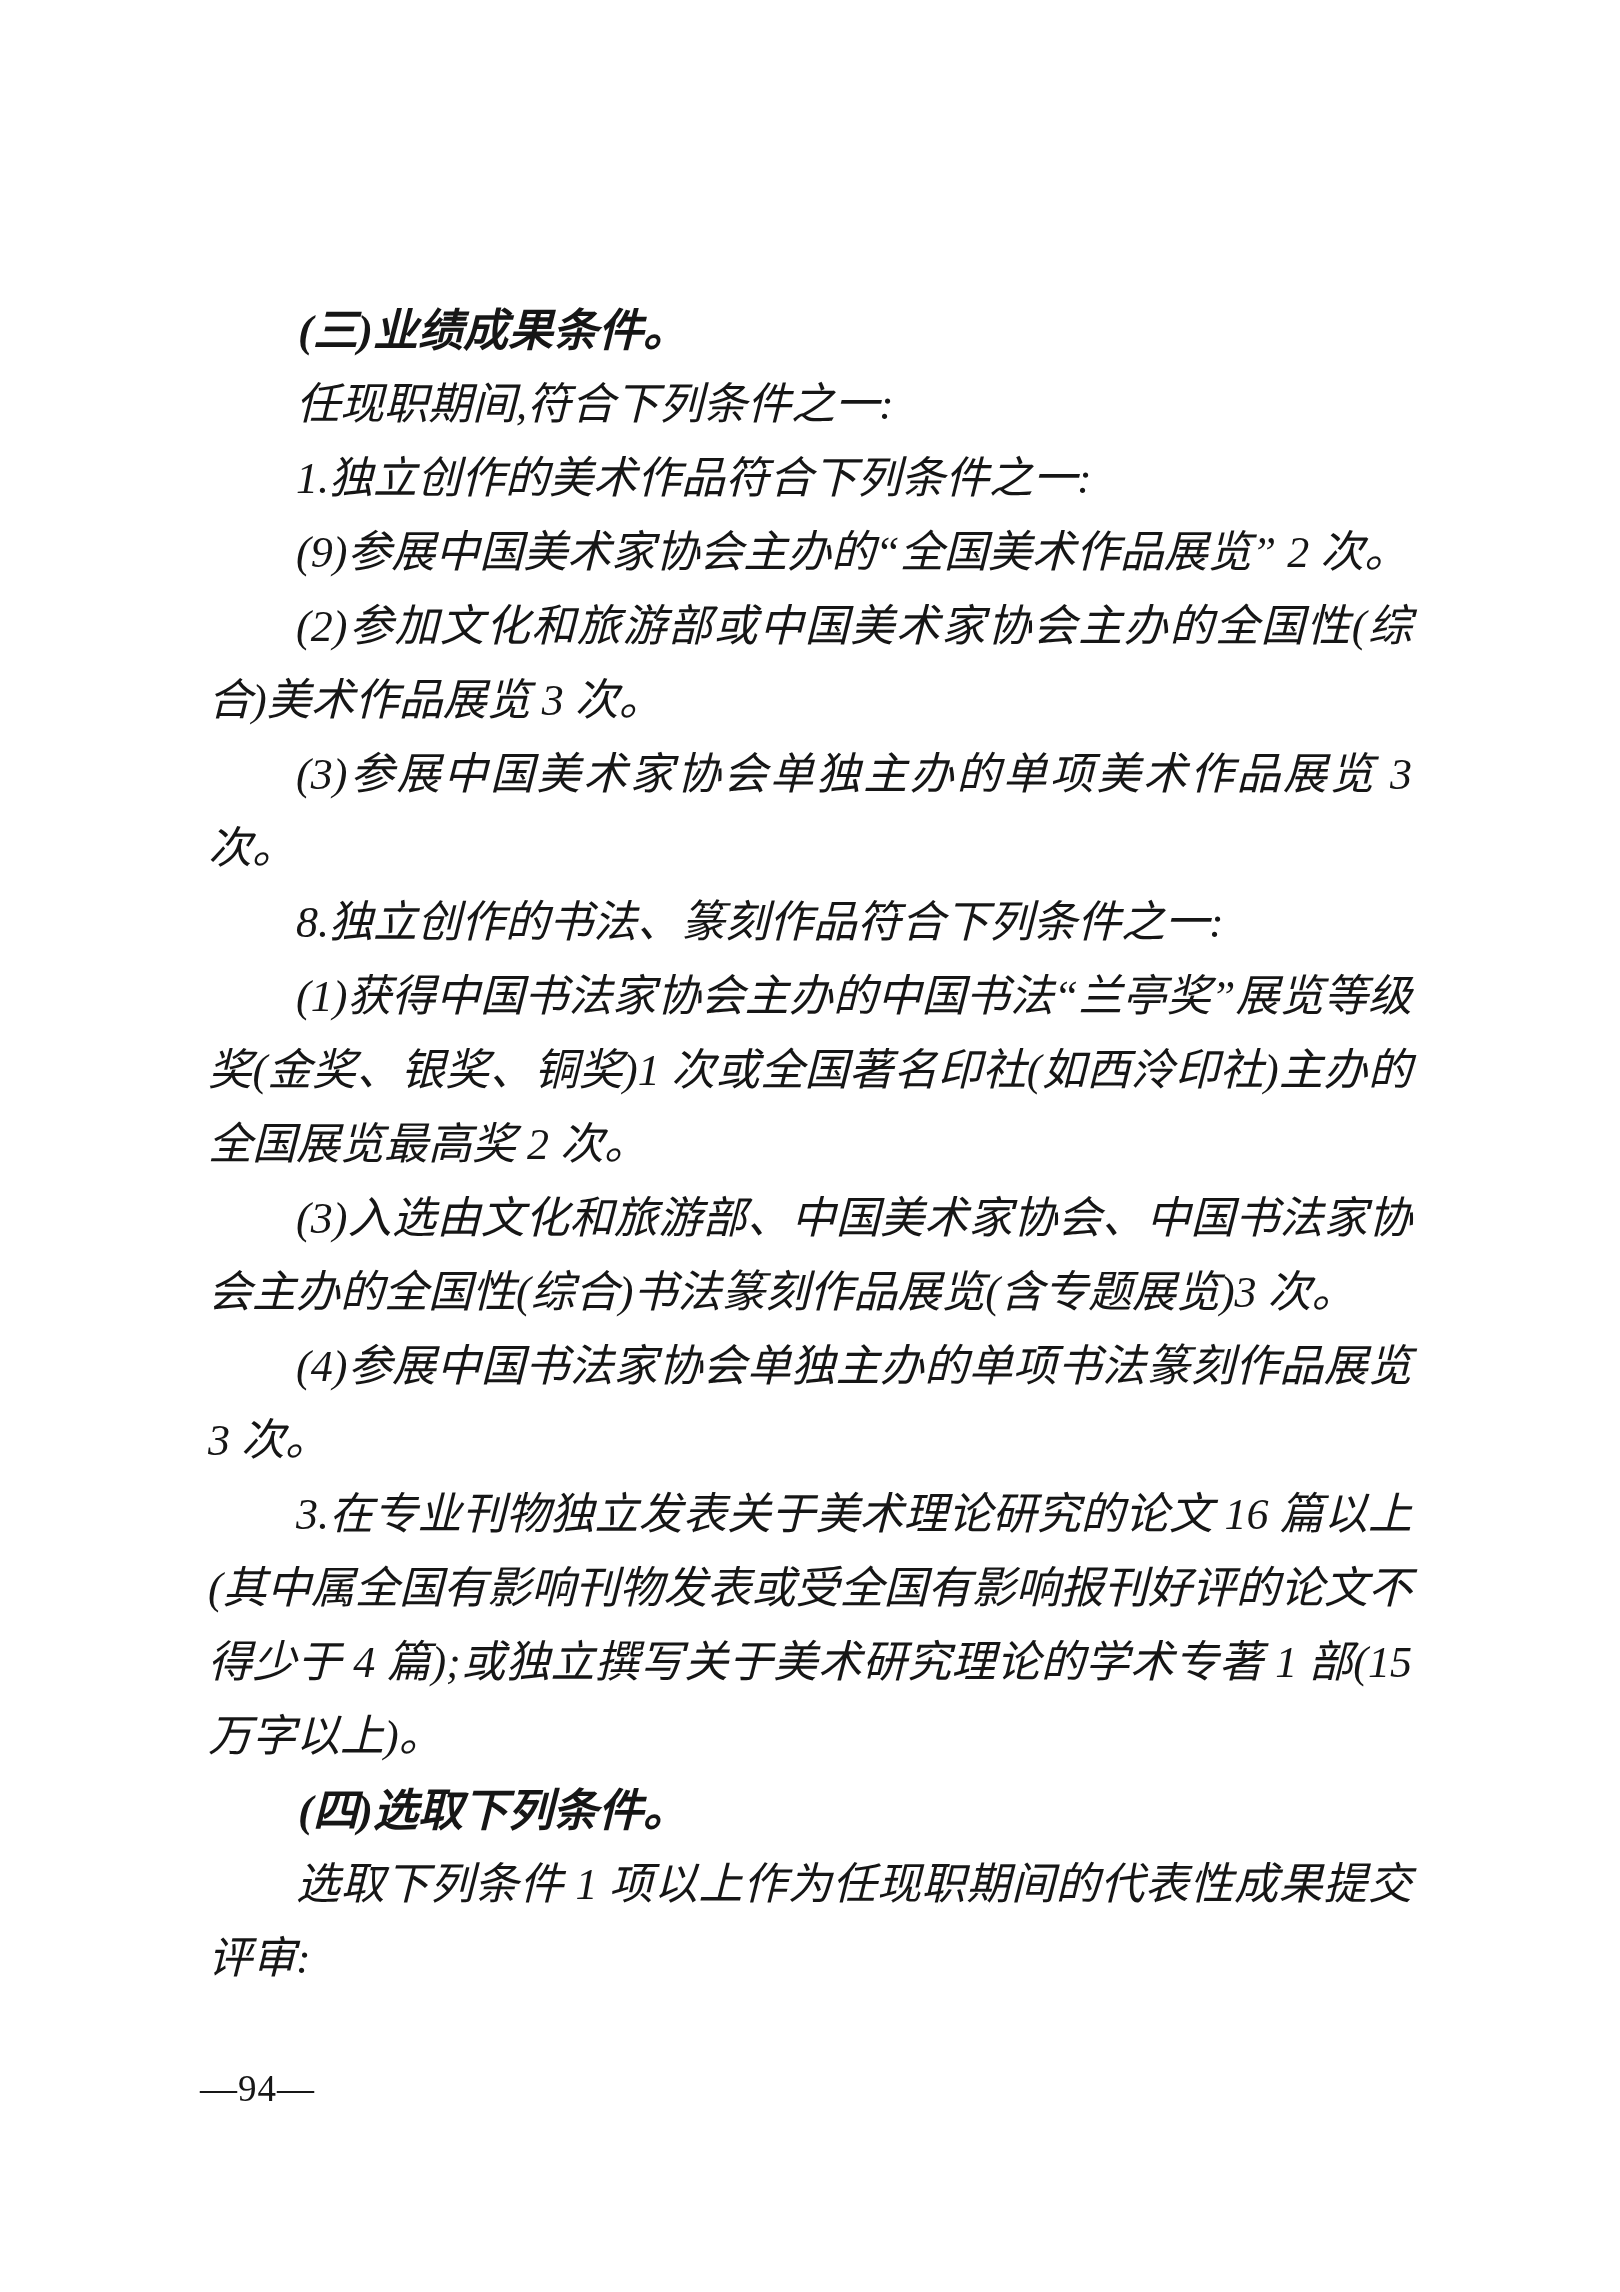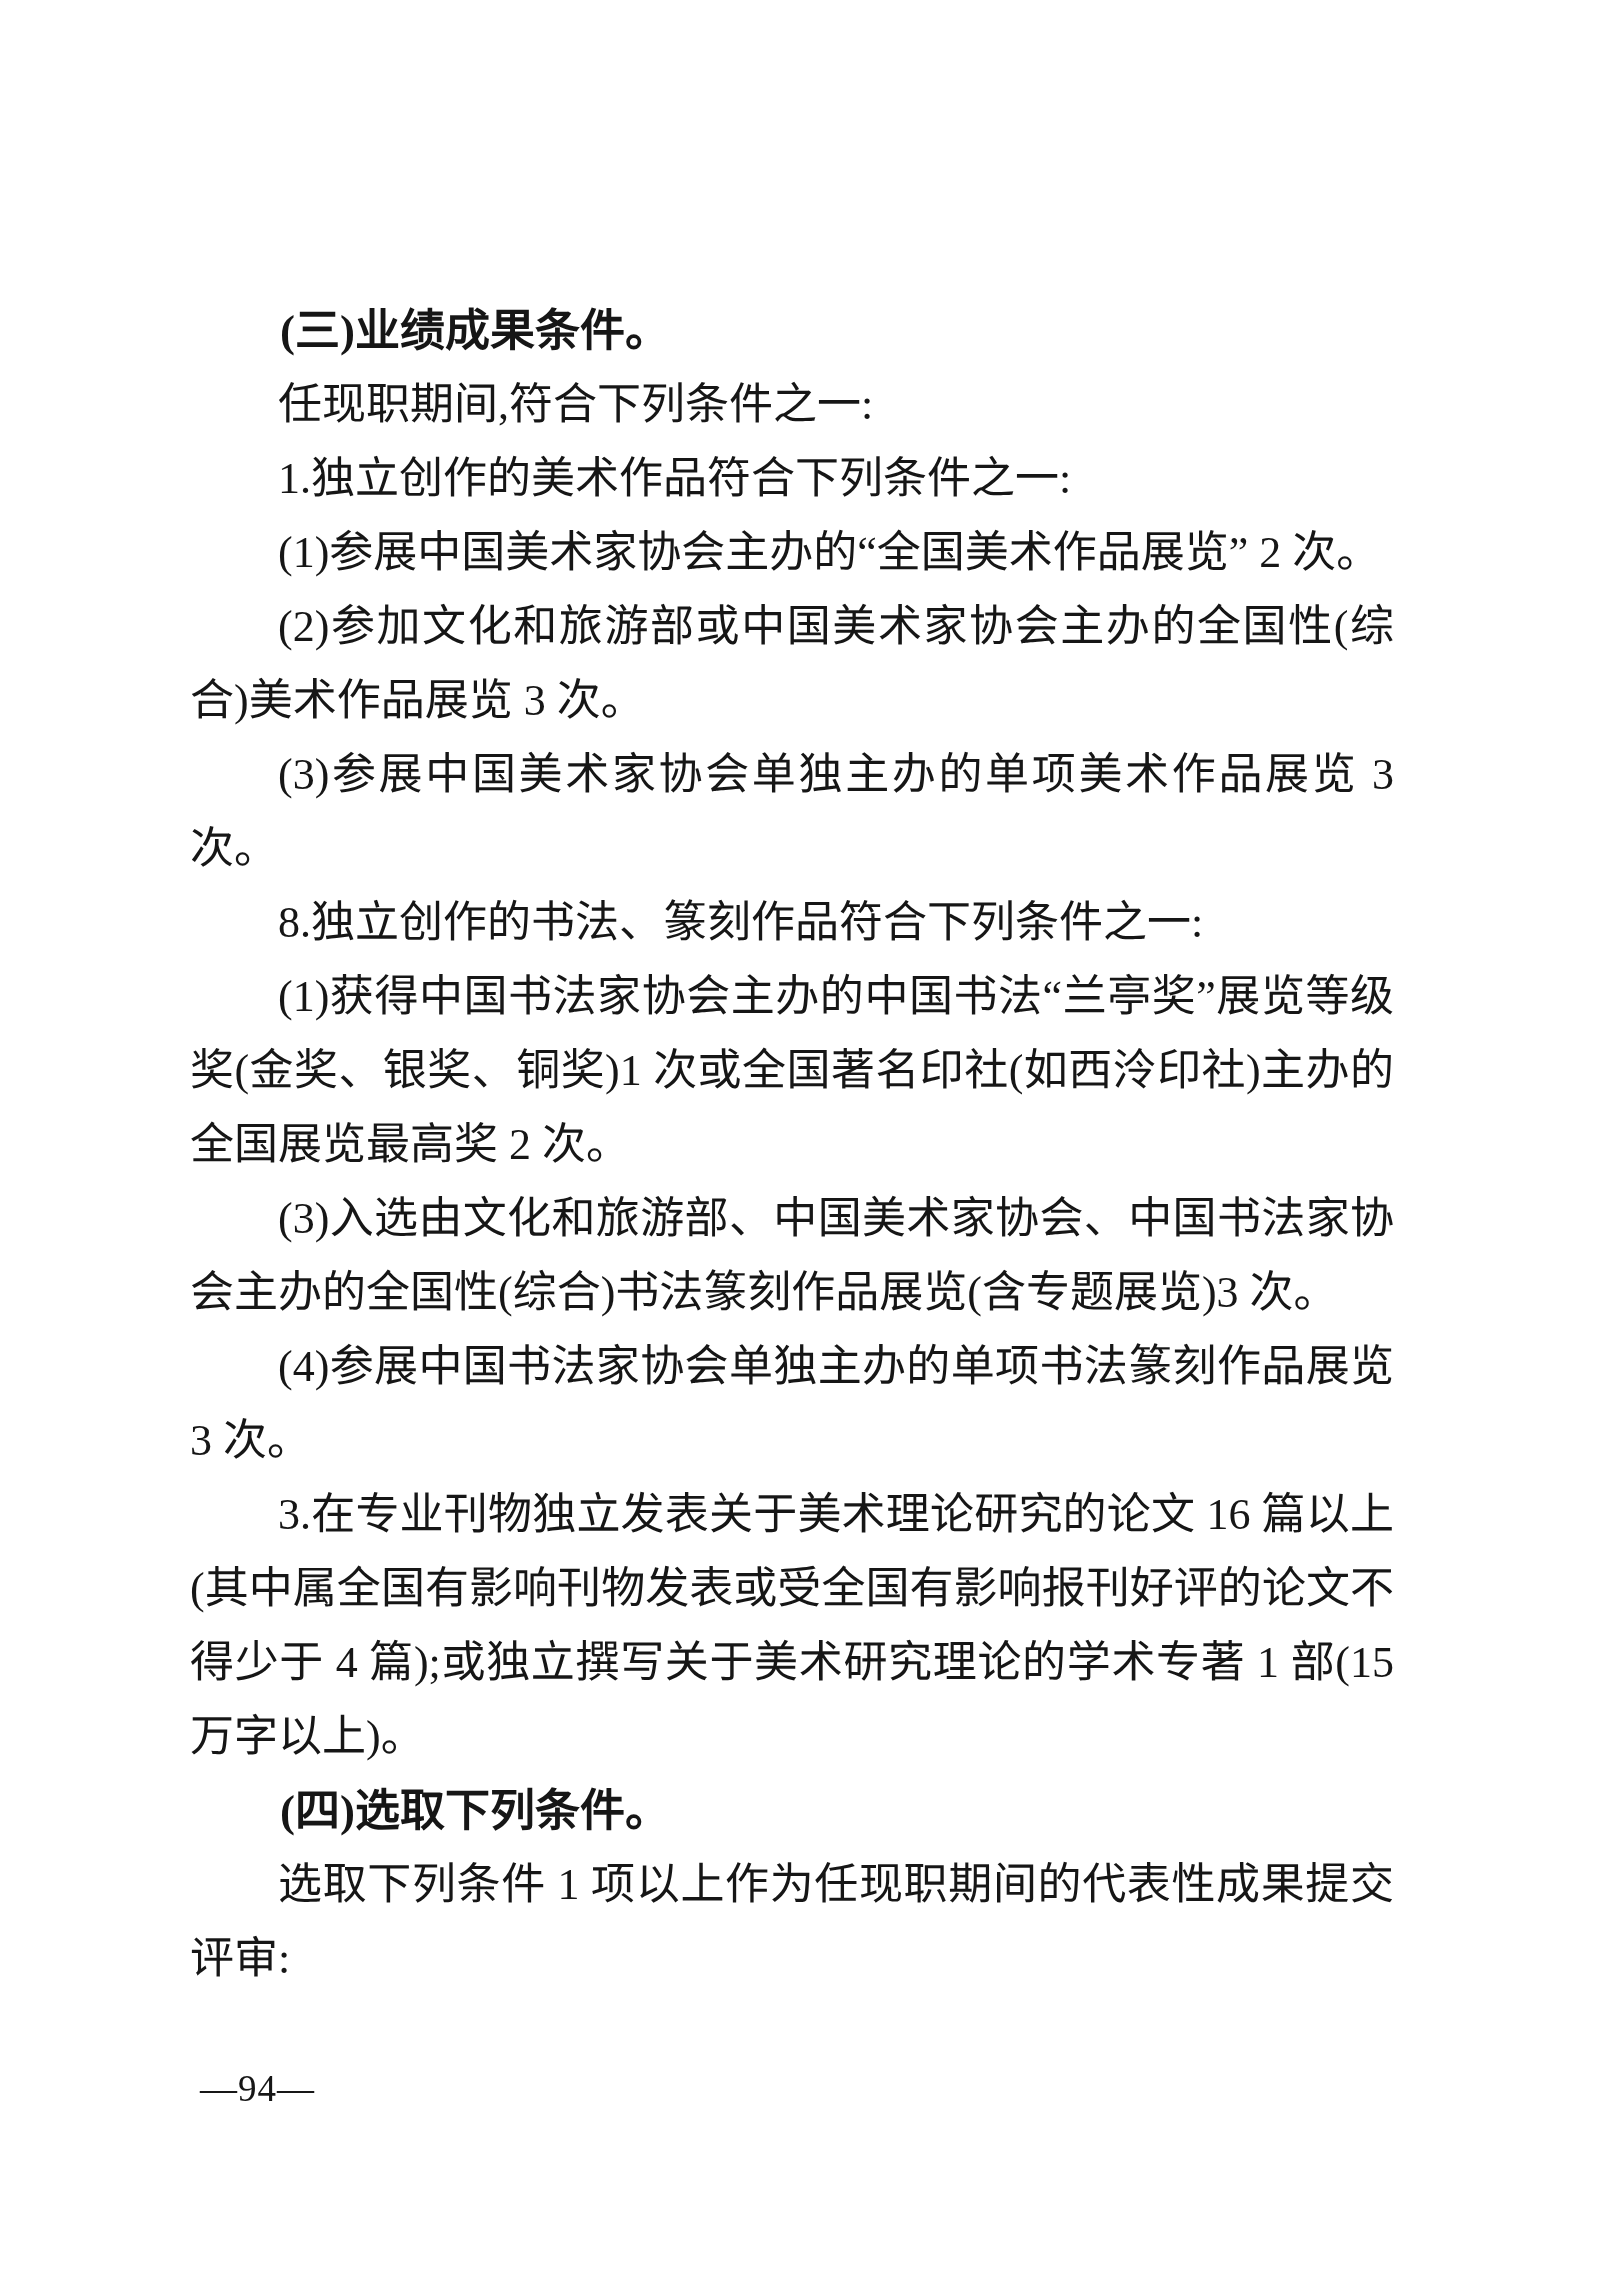--- a/index.html
+++ b/index.html
@@ -10,27 +10,28 @@
     position: relative;
     width: 1620px;
     height: 2293px;
     background: #ffffff;
     color: #161616;
     font-family: "Liberation Serif", "DejaVu Serif", serif;
     overflow: hidden;
   }
   .doc-content {
     position: absolute;
-    left: 190px;
+    left: 208px;
     top: 294px;
     width: 1204px;
     font-size: 44px;
     line-height: 74px;
     text-align: justify;
     text-justify: inter-ideograph;
+    font-style: italic;
   }
   .doc-content p {
     margin: 0;
     padding: 0;
     text-indent: 2em;
   }
   .doc-content p.heading {
     font-weight: bold;
     font-size: 45px;
   }
@@ -44,21 +45,21 @@
     color: #161616;
   }
 </style>
 </head>
 <body>
 
 <div class="doc-content">
   <p class="heading">(三)业绩成果条件。</p>
   <p>任现职期间,符合下列条件之一:</p>
   <p>1.独立创作的美术作品符合下列条件之一:</p>
-  <p>(1)参展中国美术家协会主办的“全国美术作品展览” 2 次。</p>
+  <p>(9)参展中国美术家协会主办的“全国美术作品展览” 2 次。</p>
   <p>(2)参加文化和旅游部或中国美术家协会主办的全国性(综合)美术作品展览 3 次。</p>
   <p>(3)参展中国美术家协会单独主办的单项美术作品展览 3 次。</p>
   <p>8.独立创作的书法、篆刻作品符合下列条件之一:</p>
   <p>(1)获得中国书法家协会主办的中国书法“兰亭奖”展览等级奖(金奖、银奖、铜奖)1 次或全国著名印社(如西泠印社)主办的全国展览最高奖 2 次。</p>
   <p>(3)入选由文化和旅游部、中国美术家协会、中国书法家协会主办的全国性(综合)书法篆刻作品展览(含专题展览)3 次。</p>
   <p>(4)参展中国书法家协会单独主办的单项书法篆刻作品展览 3 次。</p>
   <p>3.在专业刊物独立发表关于美术理论研究的论文 16 篇以上(其中属全国有影响刊物发表或受全国有影响报刊好评的论文不得少于 4 篇);或独立撰写关于美术研究理论的学术专著 1 部(15 万字以上)。</p>
   <p class="heading">(四)选取下列条件。</p>
   <p>选取下列条件 1 项以上作为任现职期间的代表性成果提交评审:</p>
 </div>

